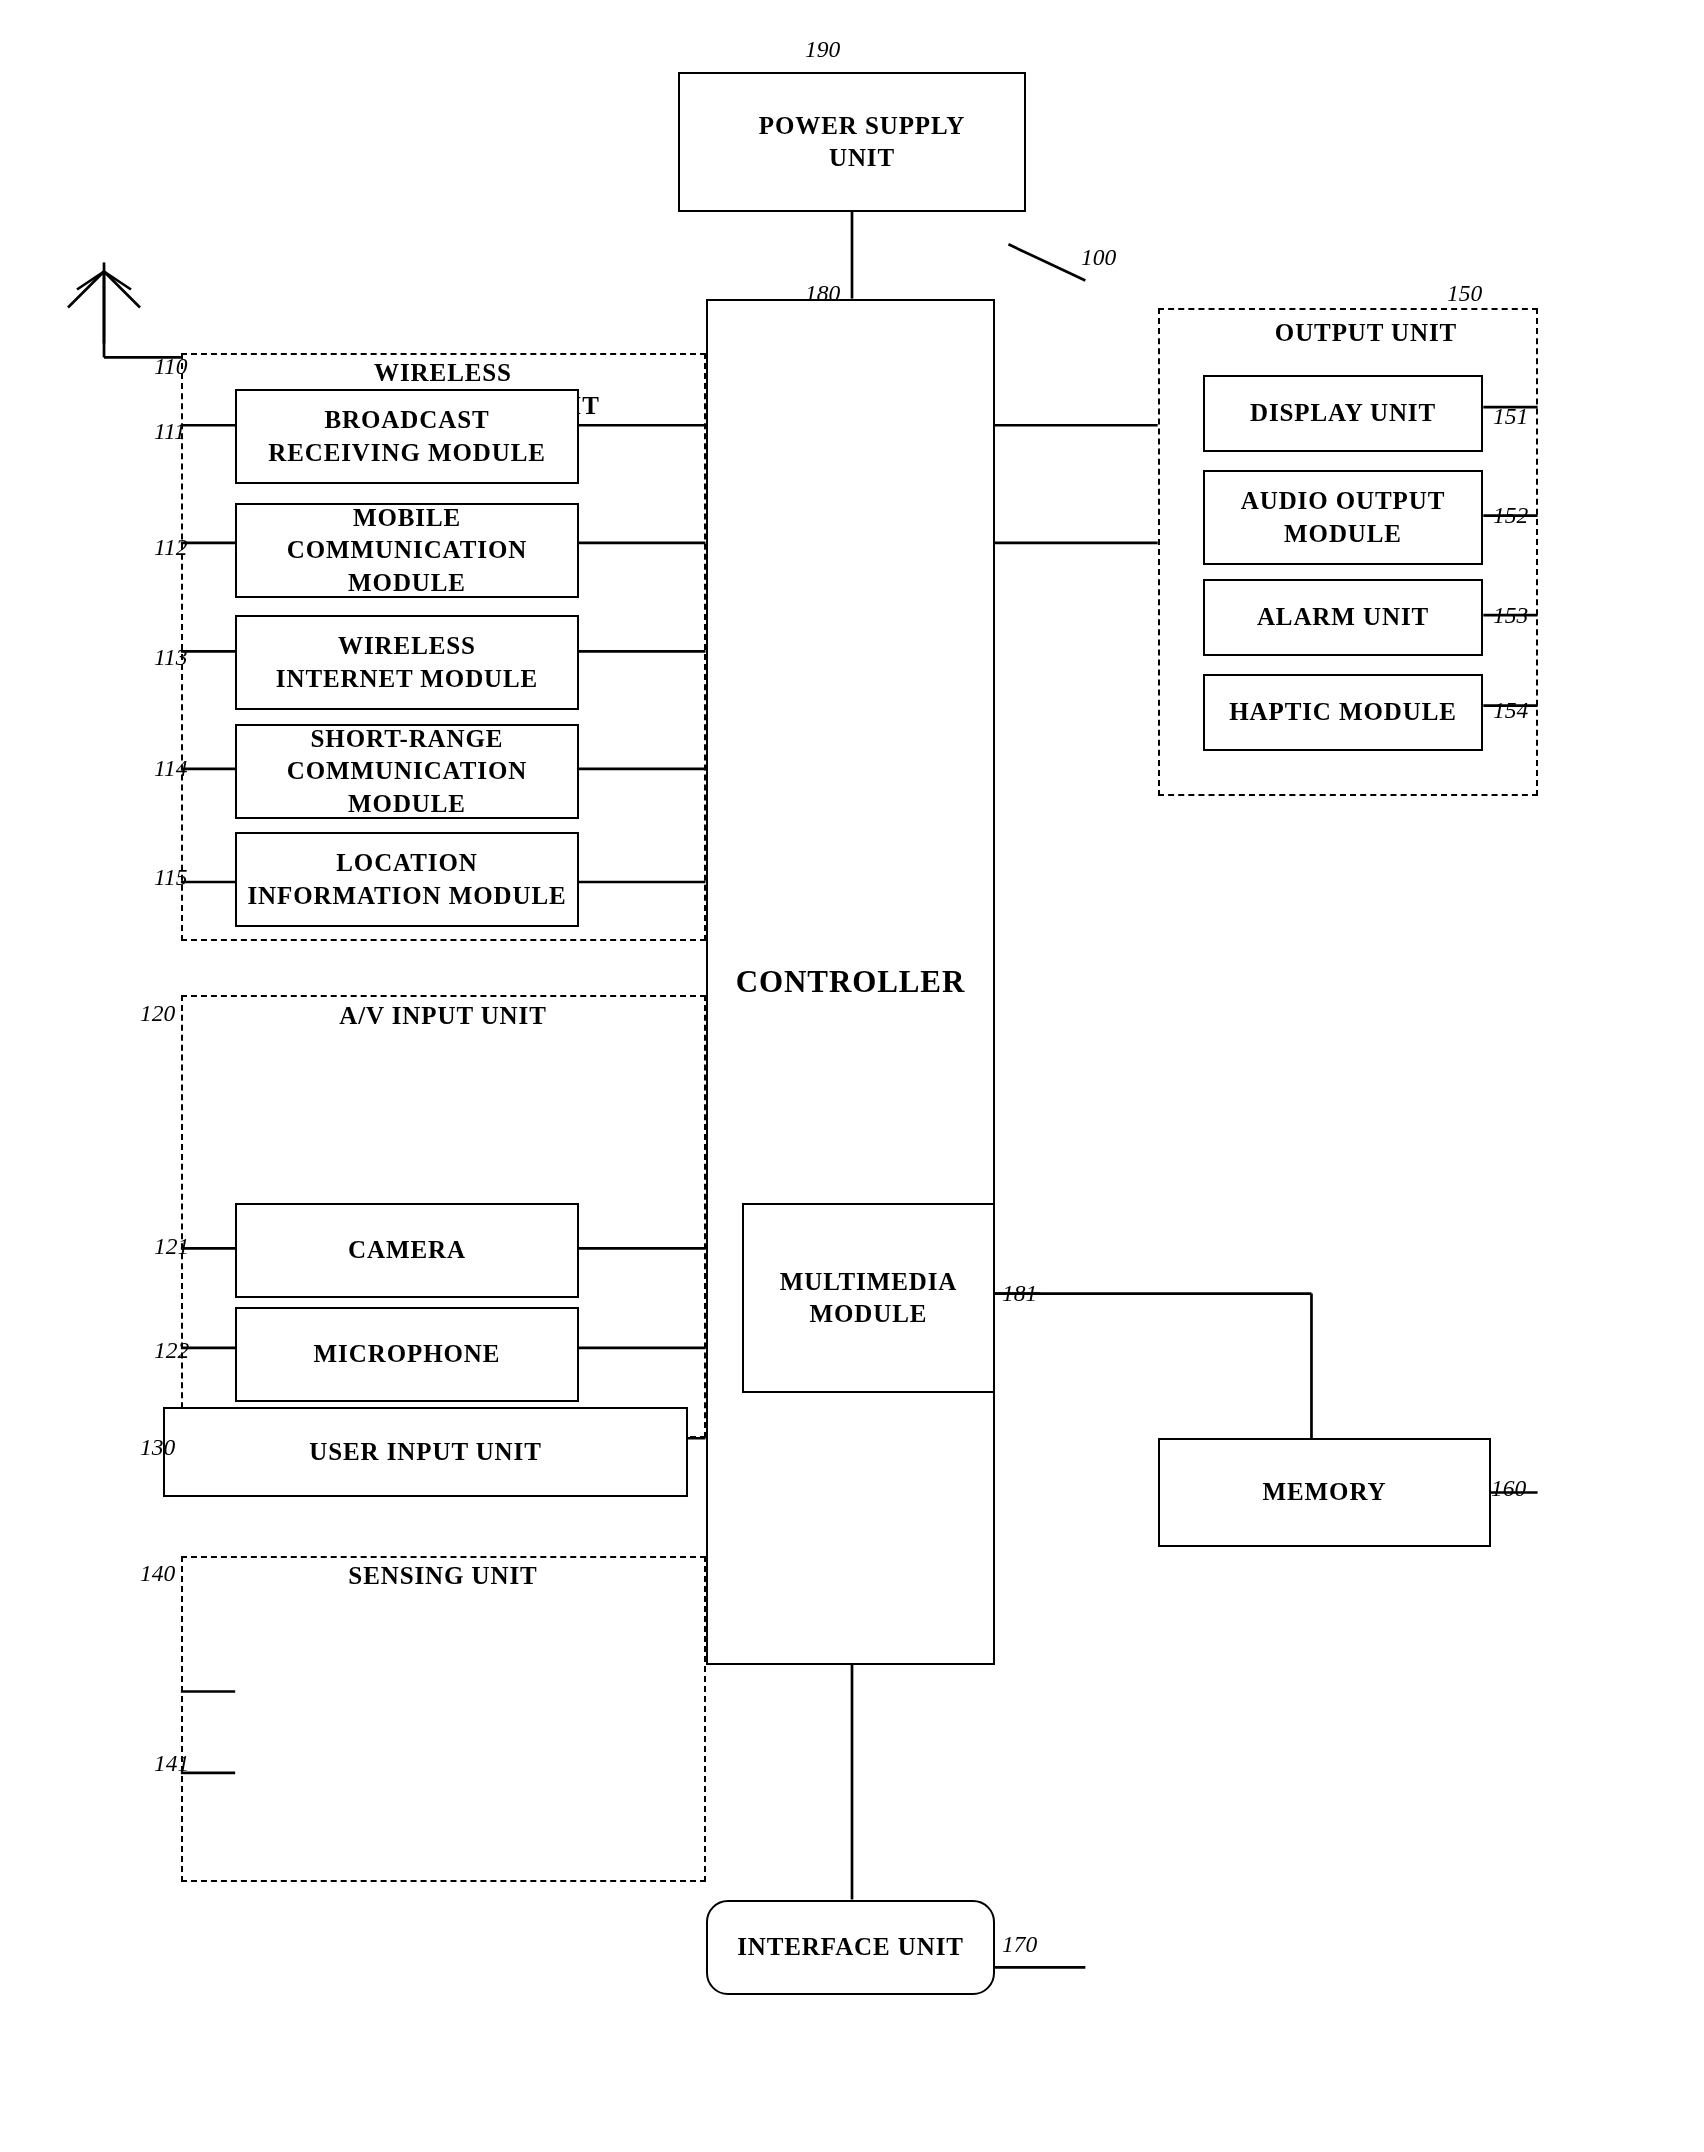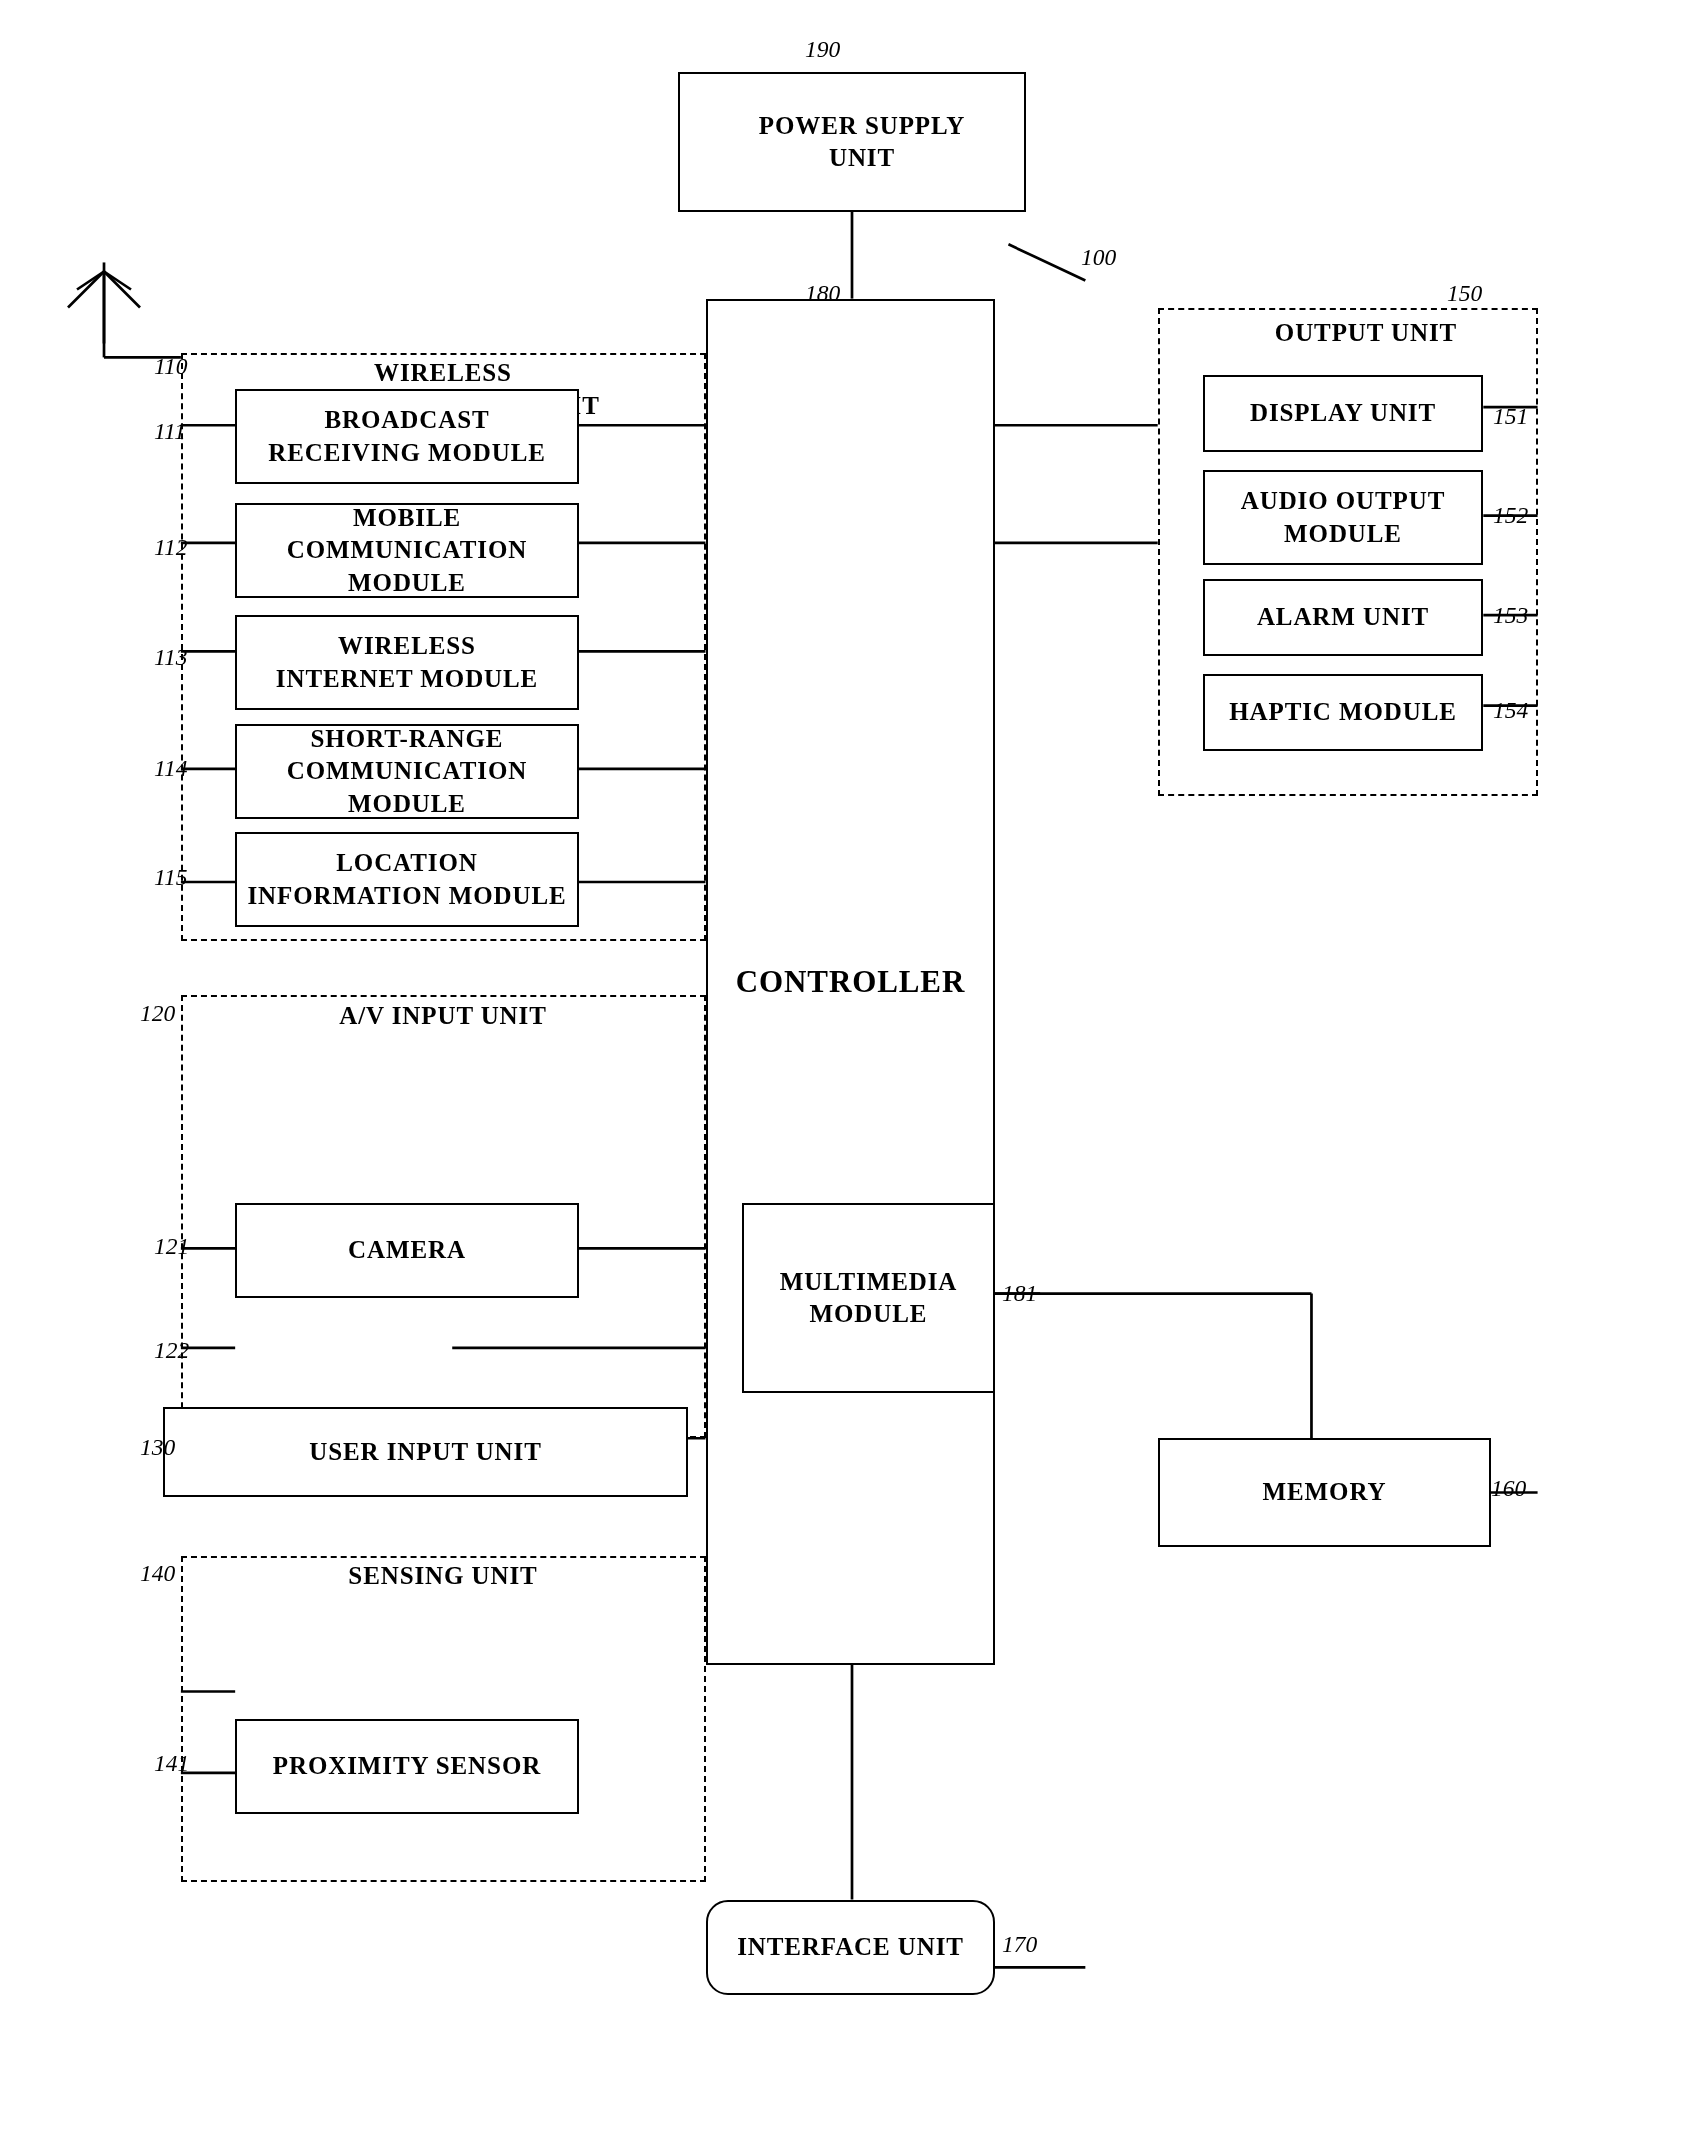--- a/index.html
+++ b/index.html
@@ -247,43 +247,43 @@
     <span>120</span>
   </div>
 
   <div class="box" style="left:235px; top:1203px; width:344px; height:95px;">
     <span>CAMERA</span>
   </div>
   <div class="ref" style="left:154px; top:1233px;">
     <span>121</span>
   </div>
 
+  <div class="box" style="left:235px; top:1307px; width:344px; height:95px;">
+    <span>MICROPHONE</span>
+  </div>
   <div class="ref" style="left:154px; top:1337px;">
     <span>122</span>
   </div>
 
   <div class="box" style="left:163px; top:1407px; width:525px; height:90px;justify-content:center;">
     <span>USER INPUT UNIT</span>
   </div>
   <div class="ref" style="left:140px; top:1434px;">
     <span>130</span>
   </div>
 
   <div class="box-dashed" style="left:181px; top:1556px; width:525px; height:326px;">
   </div>
   <div class="label" style="left:226px; top:1560px; width:434px;">
     <span>SENSING UNIT</span>
   </div>
   <div class="ref" style="left:140px; top:1560px;">
     <span>140</span>
   </div>
 
-  <div class="box" style="left:235px; top:1719px; width:344px; height:95px;">
-    <span>PROXIMITY SENSOR</span>
-  </div>
   <div class="ref" style="left:154px; top:1750px;">
     <span>141</span>
   </div>
 
   <div class="box-dashed" style="left:1158px; top:308px; width:380px; height:488px;">
   </div>
   <div class="label" style="left:1203px; top:317px; width:326px;">
     <span>OUTPUT UNIT</span>
   </div>
   <div class="ref" style="left:1447px; top:280px;text-align:center;">

